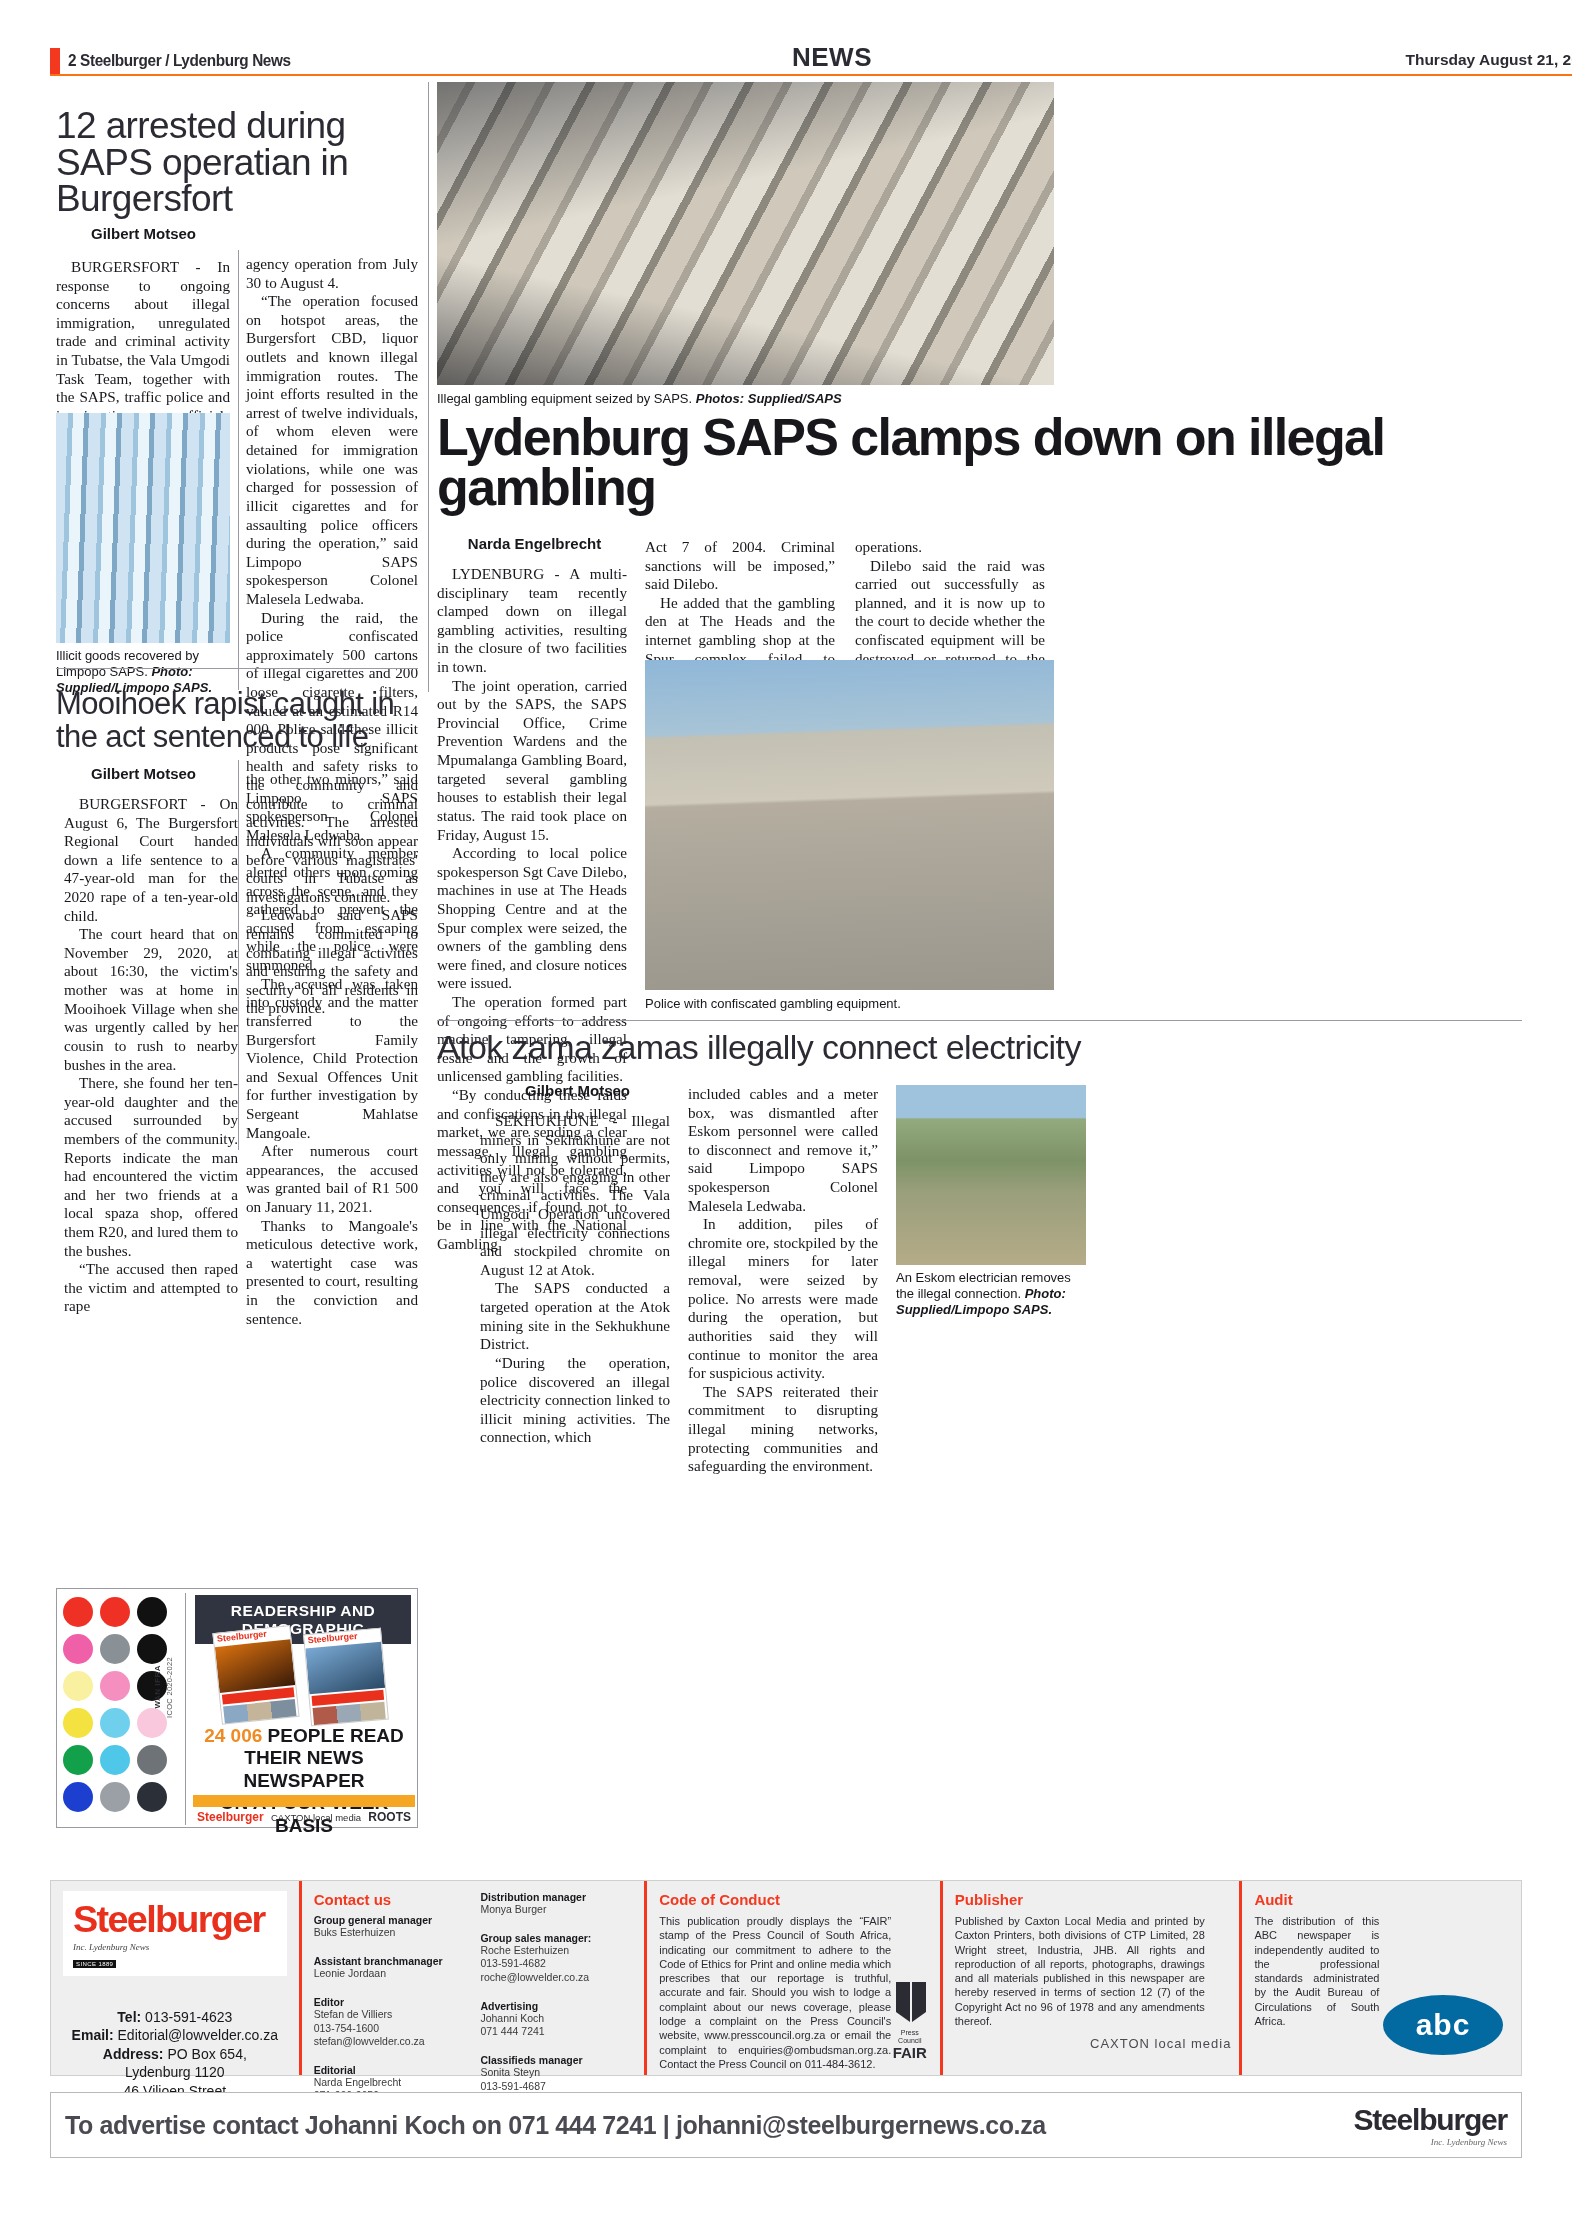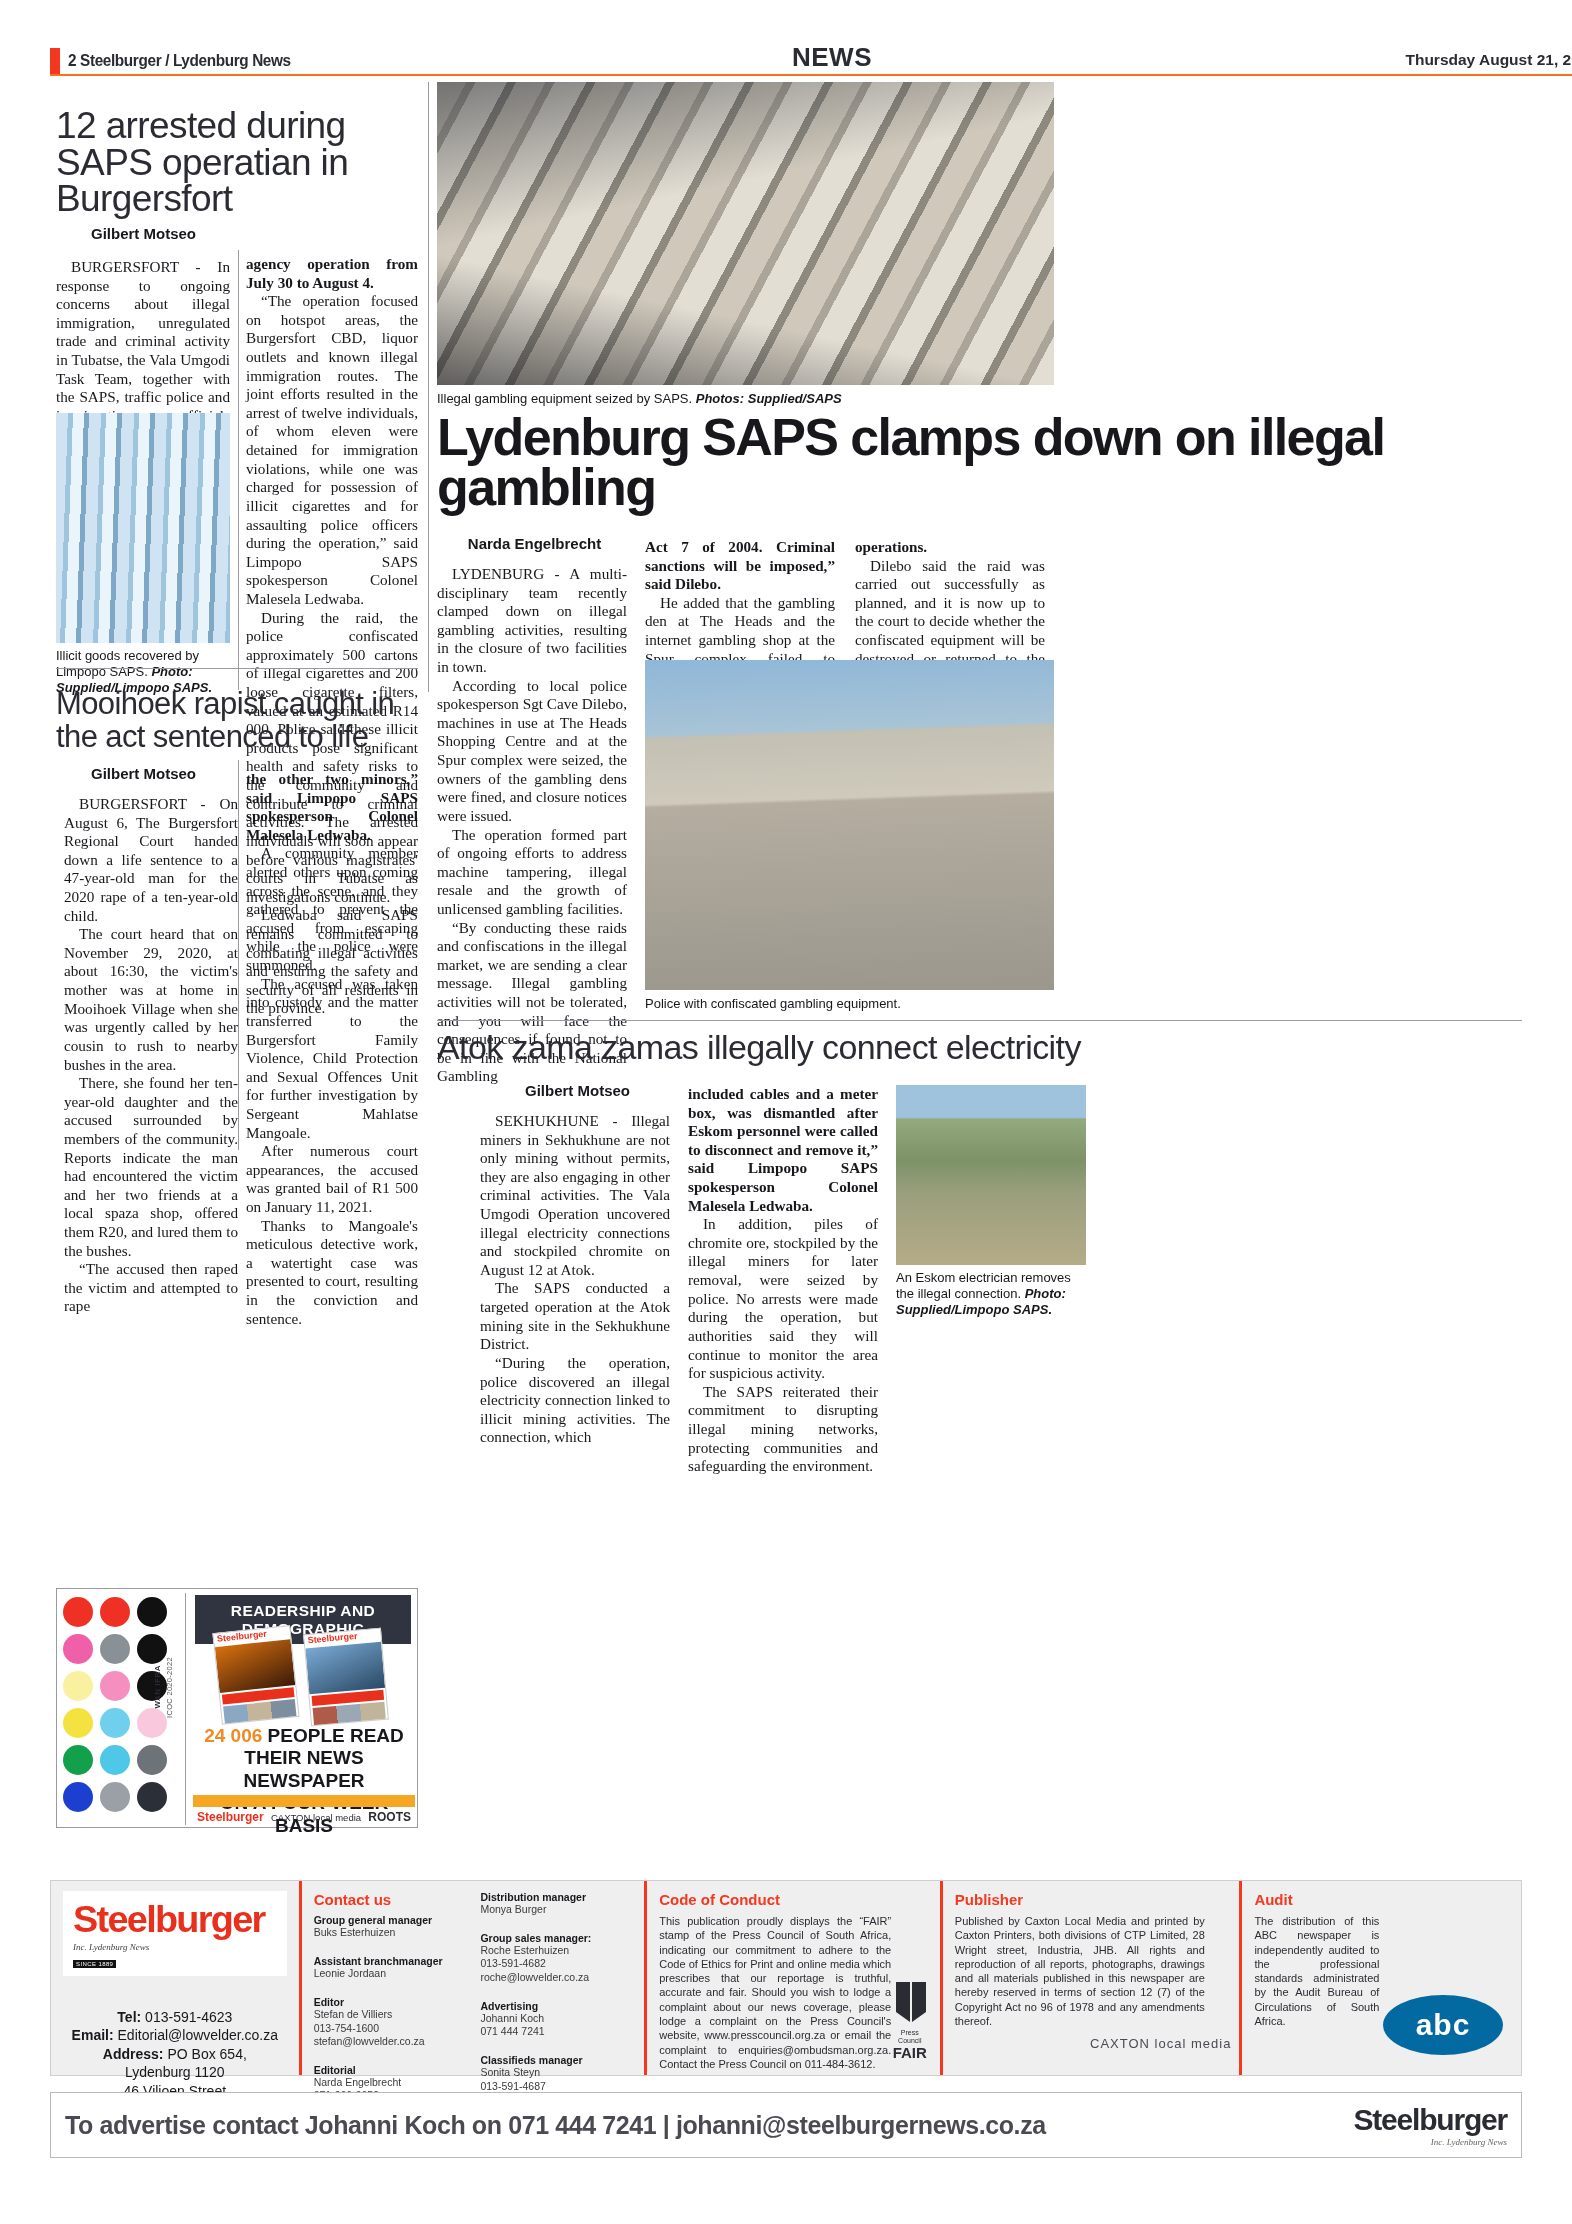--- a/index.html
+++ b/index.html
@@ -54,21 +54,21 @@
     font-family: "Liberation Sans", sans-serif;
     font-weight: 700; font-size: 15px; color: #17171c; text-align: center;
   }
   .body-col {
     font-family: "Liberation Serif", serif;
     font-size: 15.2px; line-height: 1.225; color: #17171c;
     text-align: justify; text-justify: inter-word;
     hyphens: none;
   }
   .body-col p { text-indent: 15px; margin: 0; }
-  .body-col p.noindent { text-indent: 0; font-weight: bold; }
+  .body-col p.noindent { text-indent: 0; }
   .caption {
     font-family: "Liberation Sans", sans-serif;
     font-size: 13px; line-height: 1.22; color: #17171c;
   }
   .caption b, .caption i { font-style: italic; font-weight: 700; }
   .photo {
     background: #b9c0c6; position: relative; overflow: hidden;
   }
   .rule-v { position: absolute; width: 1px; background: #9a9aa2; }
   .rule-h { position: absolute; height: 1px; background: #9a9aa2; }
@@ -208,20 +208,21 @@
   <div class="caption" style="position:absolute;left:437px;top:391px;width:617px;" data-name="caption-gambling-equipment">
     <span data-name="caption-text">Illegal gambling equipment seized by SAPS. </span><i data-name="caption-credit">Photos: Supplied/SAPS</i>
   </div>
 
   <div class="headline-bold" style="position:absolute;left:437px;top:412px;width:1085px;font-size:52px;" data-name="headline-gambling">Lydenburg SAPS clamps down on illegal gambling</div>
 
   <div class="byline" style="position:absolute;left:437px;top:535px;width:195px;" data-name="byline-gambling">Narda Engelbrecht</div>
 
   <div style="position:absolute;left:437px;top:565px;width:190px;" class="body-col" data-name="gambling-column-1">
     <p data-name="paragraph">LYDENBURG - A multi-disciplinary team recently clamped down on illegal gambling activities, resulting in the closure of two facilities in town.</p>
+    <p data-name="paragraph">The joint operation, carried out by the SAPS, the SAPS Provincial Office, Crime Prevention Wardens and the Mpumalanga Gambling Board, targeted several gambling houses to establish their legal status. The raid took place on Friday, August 15.</p>
     <p data-name="paragraph">According to local police spokesperson Sgt Cave Dilebo, machines in use at The Heads Shopping Centre and at the Spur complex were seized, the owners of the gambling dens were fined, and closure notices were issued.</p>
     <p data-name="paragraph">The operation formed part of ongoing efforts to address machine tampering, illegal resale and the growth of unlicensed gambling facilities.</p>
     <p data-name="paragraph">“By conducting these raids and confiscations in the illegal market, we are sending a clear message. Illegal gambling activities will not be tolerated, and you will face the consequences if found not to be in line with the National Gambling</p>
   </div>
 
   <div style="position:absolute;left:645px;top:538px;width:190px;" class="body-col" data-name="gambling-column-2">
     <p class="noindent" data-name="paragraph">Act 7 of 2004. Criminal sanctions will be imposed,” said Dilebo.</p>
     <p data-name="paragraph">He added that the gambling den at The Heads and the internet gambling shop at the Spur complex failed to produce valid licences permitting gambling on the premises. Both were issued with notices to cease</p>
   </div>
 

